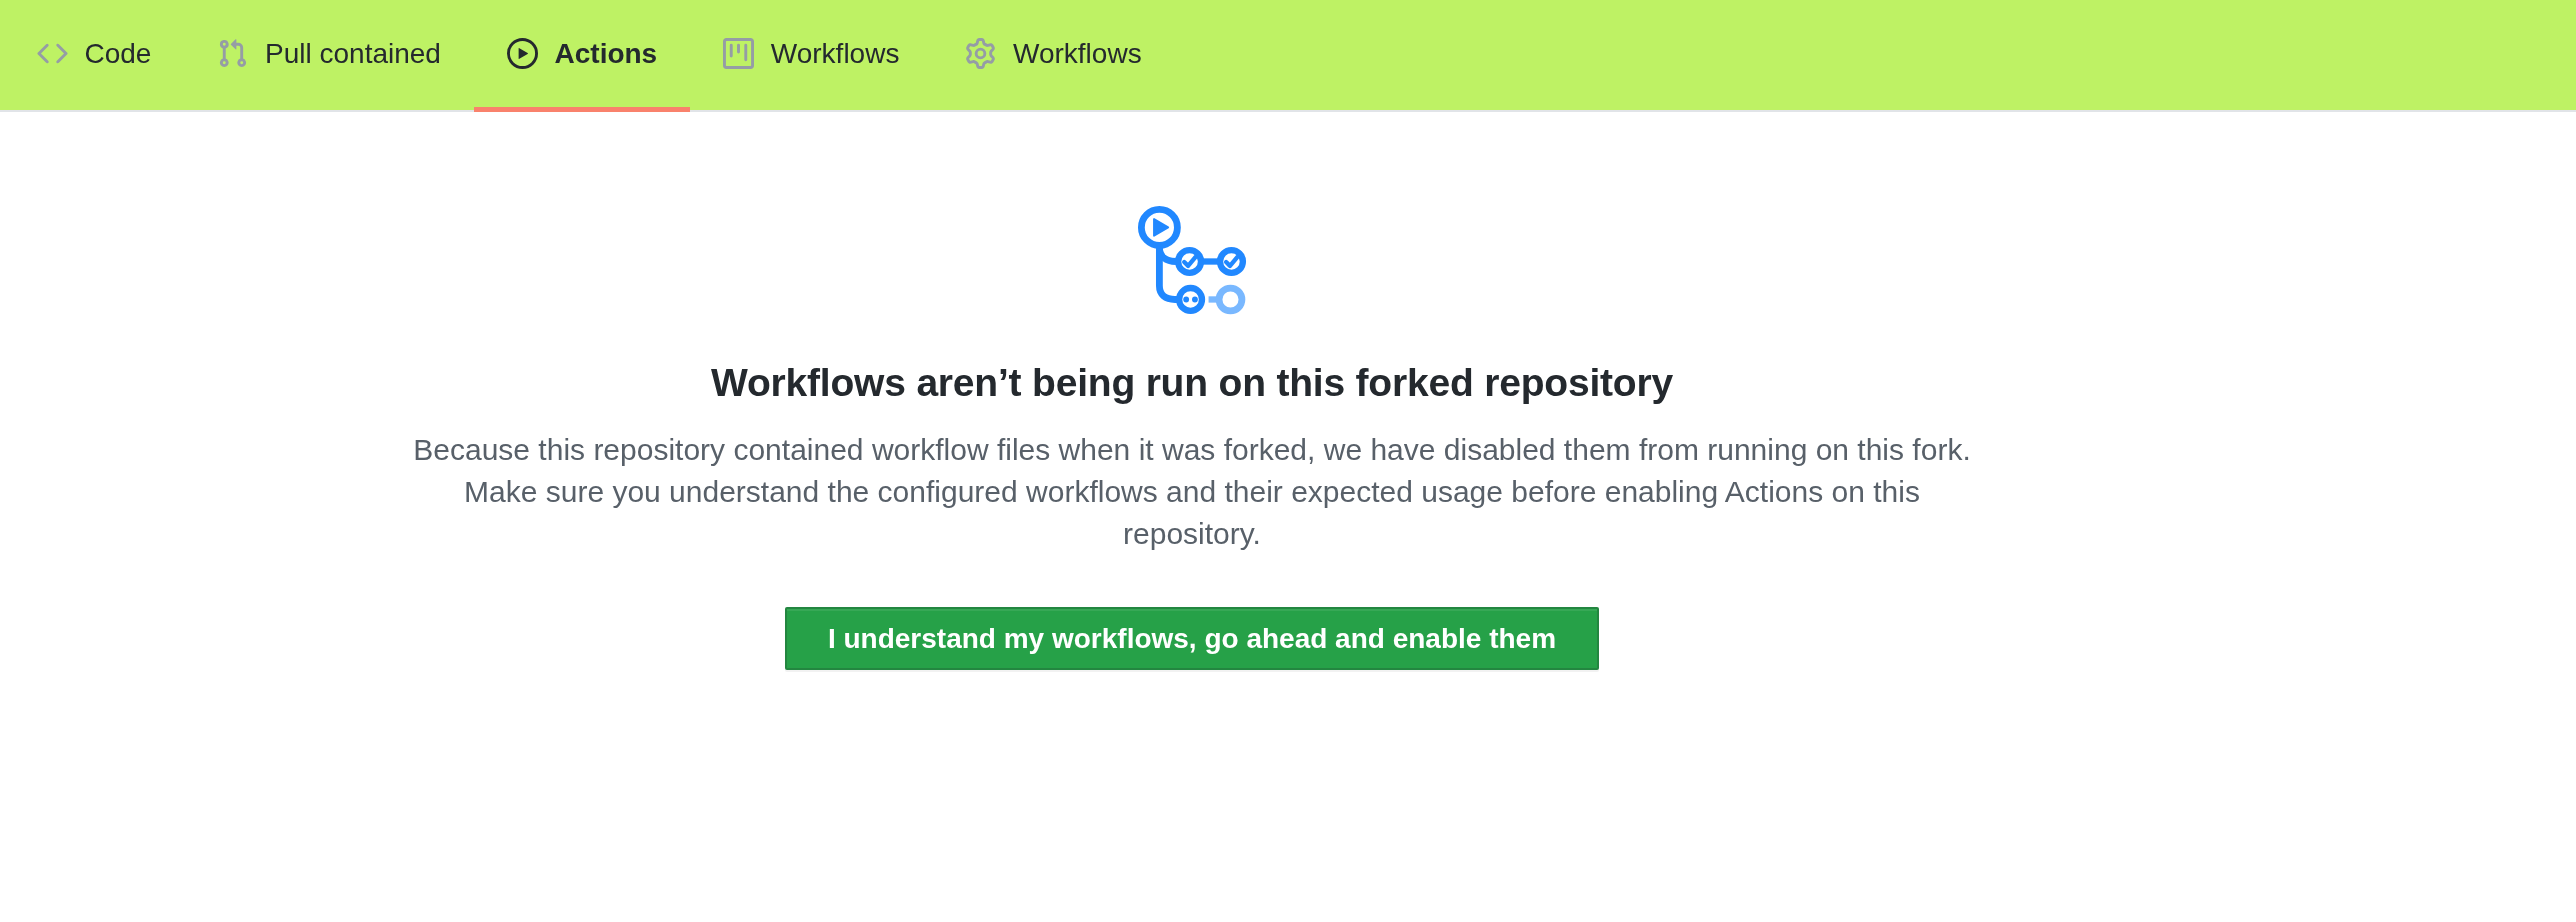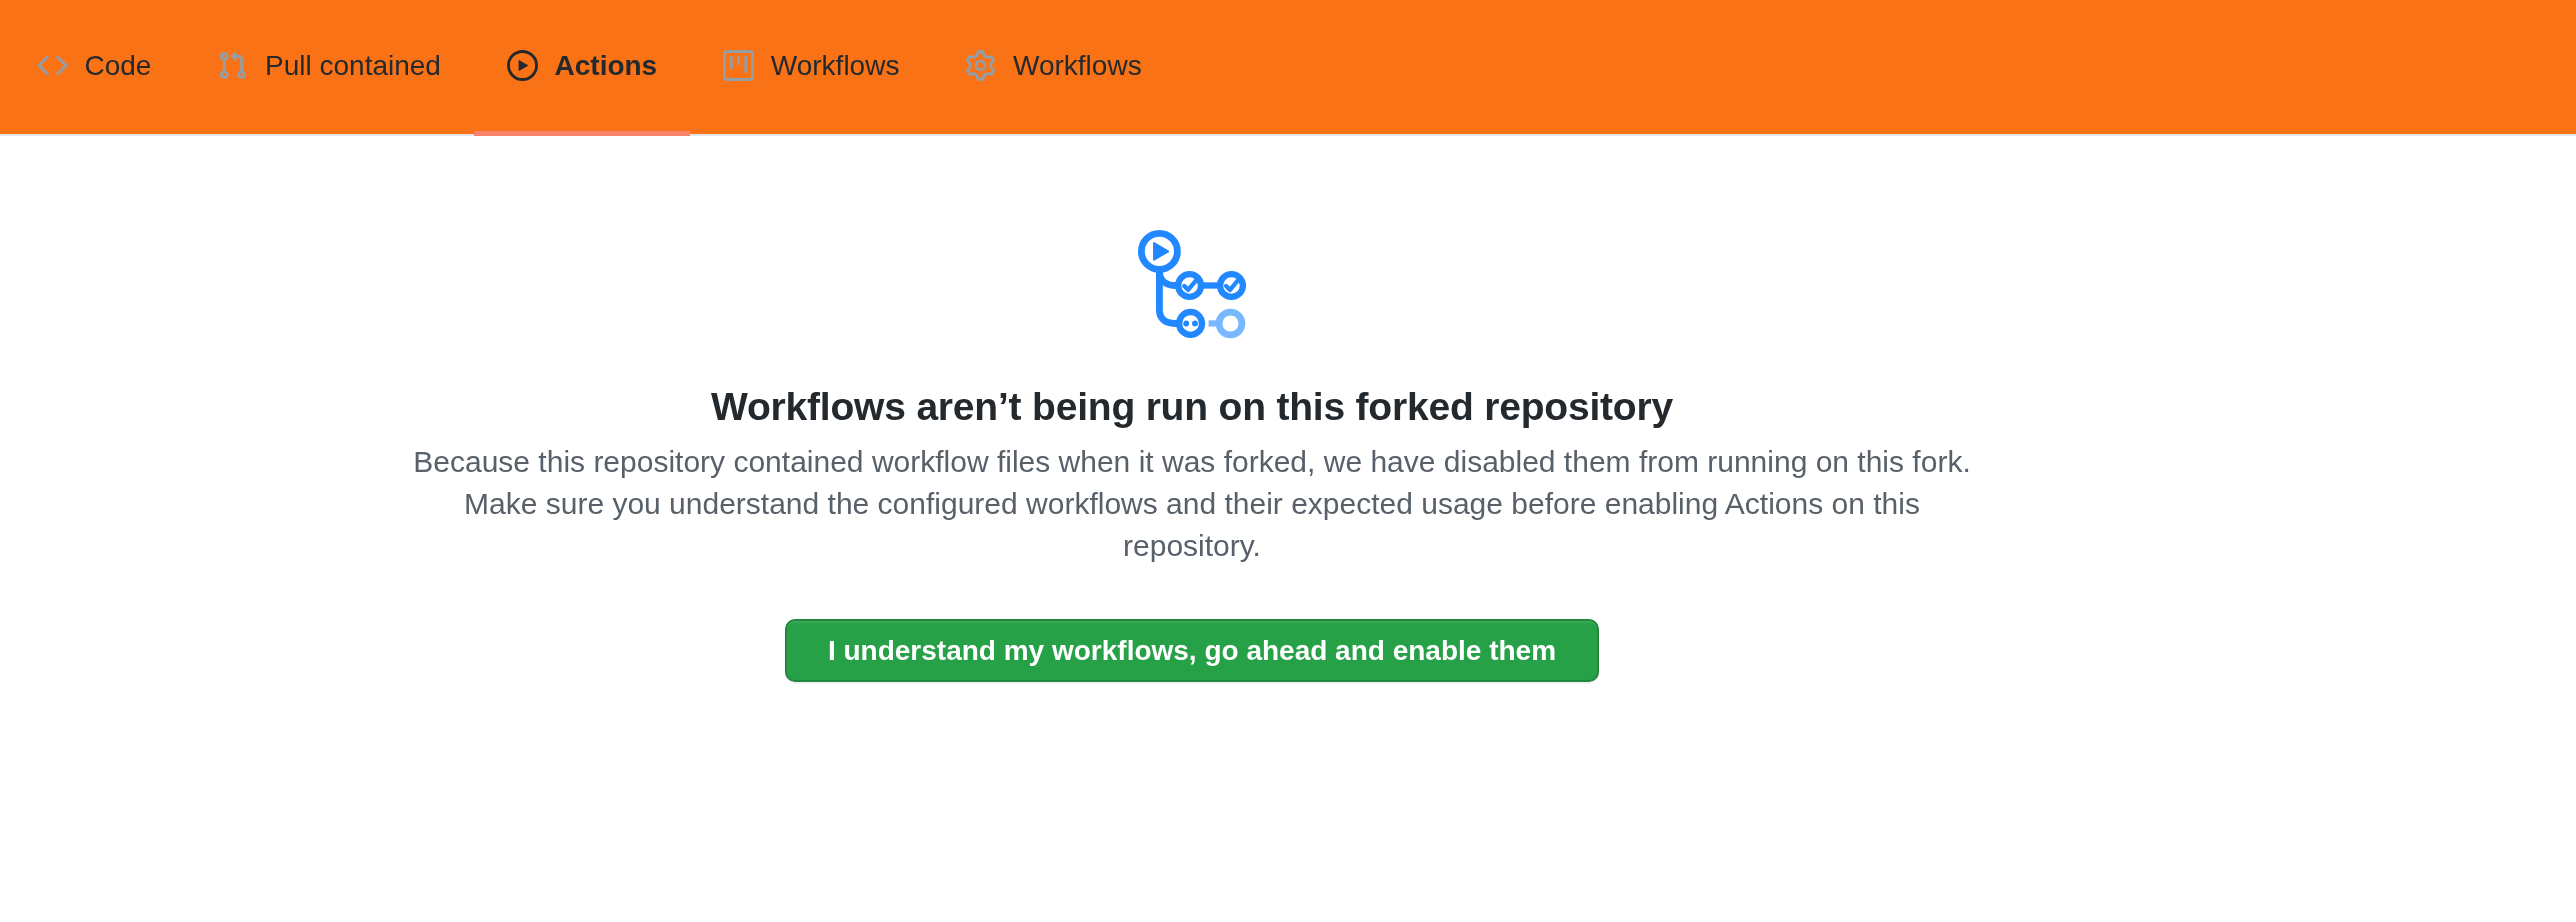--- a/index.html
+++ b/index.html
@@ -8,22 +8,22 @@
     width: 2576px; height: 923px;
     background: #ffffff;
     font-family: "Liberation Sans", "DejaVu Sans", sans-serif;
     color: #24292e;
     overflow: hidden;
     -webkit-font-smoothing: antialiased;
   }
 
   
   .repo-nav {
-    height: 136px;
-    background: #f97316;
+    height: 112px;
+    background: #bef264;
     box-shadow: inset 0 -2px 0 #e1e4e8;
     display: flex;
     align-items: stretch;
     padding-left: 3.9px;
   }
   .tab {
     display: flex;
     align-items: center;
     gap: 16.6px;
     padding: 0 33px;
@@ -58,39 +58,39 @@
 
   .blankslate-title {
     margin: 44px 0 0 0;
     font-size: 39px;
     font-weight: 700;
     color: #24292e;
     text-align: center;
     letter-spacing: -0.2px;
   }
   .blankslate-desc {
-    margin: 12px 0 0 0;
+    margin: 24px 0 0 0;
     max-width: 1598px;
     font-size: 30px;
     line-height: 42px;
     color: #586069;
     text-align: center;
   }
   .enable-btn {
     margin-top: 52px;
     height: 63px;
     padding: 0 41px;
     background: #26a148;
     color: #ffffff;
     font-family: inherit;
     font-size: 28px;
     font-weight: 700;
     line-height: 59px;
     border: 2px solid rgba(27, 31, 35, 0.2);
-    border-radius: 10px;
+    border-radius: 2px;
     box-shadow: inset 0 2px 0 rgba(255,255,255,0.08), 0 2px 0 rgba(27,31,35,0.06);
     cursor: pointer;
     white-space: nowrap;
   }
   .workflows-link {
     margin-top: 37px;
     font-size: 30px;
     color: #0366d6;
     text-decoration: none;
     cursor: pointer;

